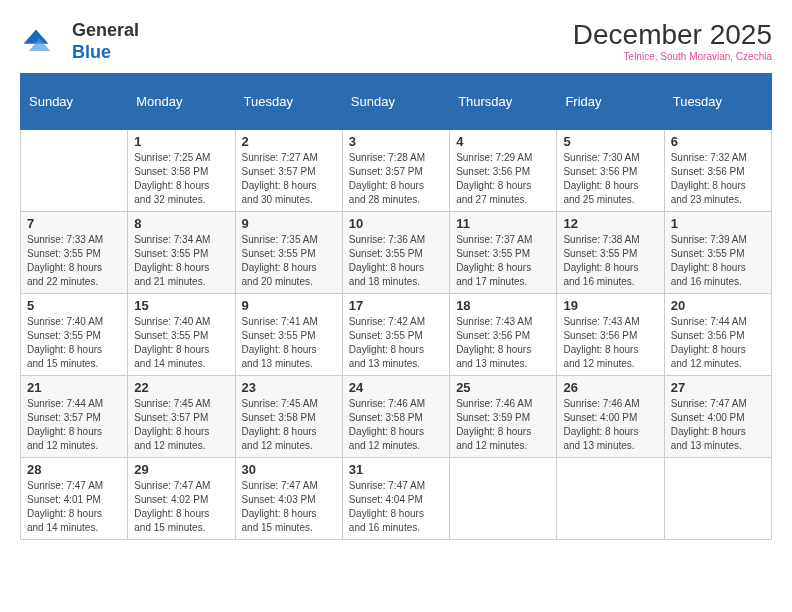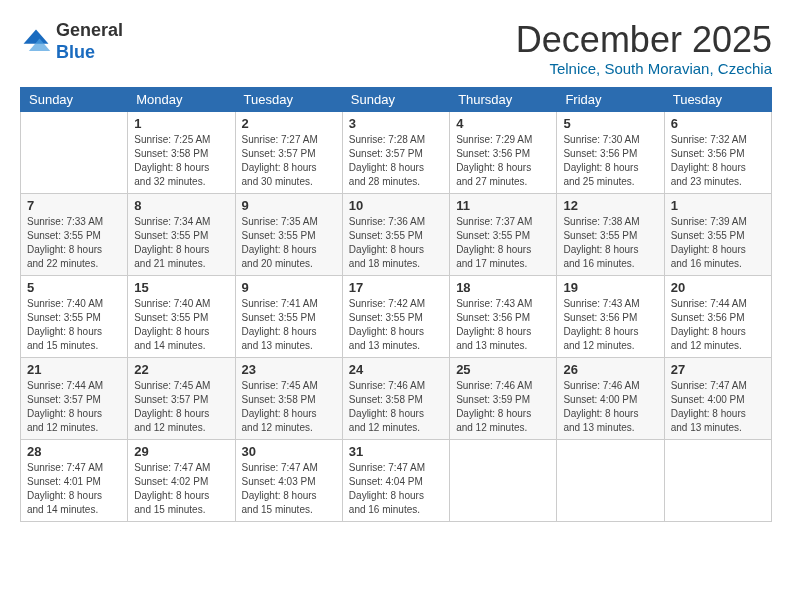--- a/index.html
+++ b/index.html
@@ -12,56 +12,56 @@
     }
     .header {
       display: flex;
       align-items: flex-start;
       justify-content: space-between;
       margin-bottom: 10px;
     }
     .logo {
       display: flex;
       align-items: center;
-      gap: 4px;
+      gap: 20px;
     }
     .logo-text {
       font-size: 18px;
       font-weight: bold;
       line-height: 1.2;
     }
     .logo-general { color: #333; }
     .logo-blue { color: #1a6bbf; }
     .logo-icon {
       width: 32px;
       height: 32px;
     }
     .title-block {
       text-align: right;
     }
     .month-title {
-      font-size: 36px;
+      font-size: 28px;
       font-weight: 300;
       color: #333;
       line-height: 1.1;
     }
     .location {
-      font-size: 15px;
-      color: #0369a1;
+      font-size: 10px;
+      color: #ec4899;
     }
     .calendar {
       width: 100%;
       border-collapse: collapse;
       border: 1px solid #ccc;
     }
     .calendar th {
       background: #2b6cb0;
       color: #fff;
       text-align: left;
-      padding: 4px 8px;
+      padding: 20px 8px;
       font-size: 13px;
       font-weight: normal;
       border: 1px solid #2b6cb0;
     }
     .calendar td {
       border: 1px solid #ccc;
       vertical-align: top;
       padding: 4px 6px;
       width: calc(100% / 7);
       min-height: 90px;

